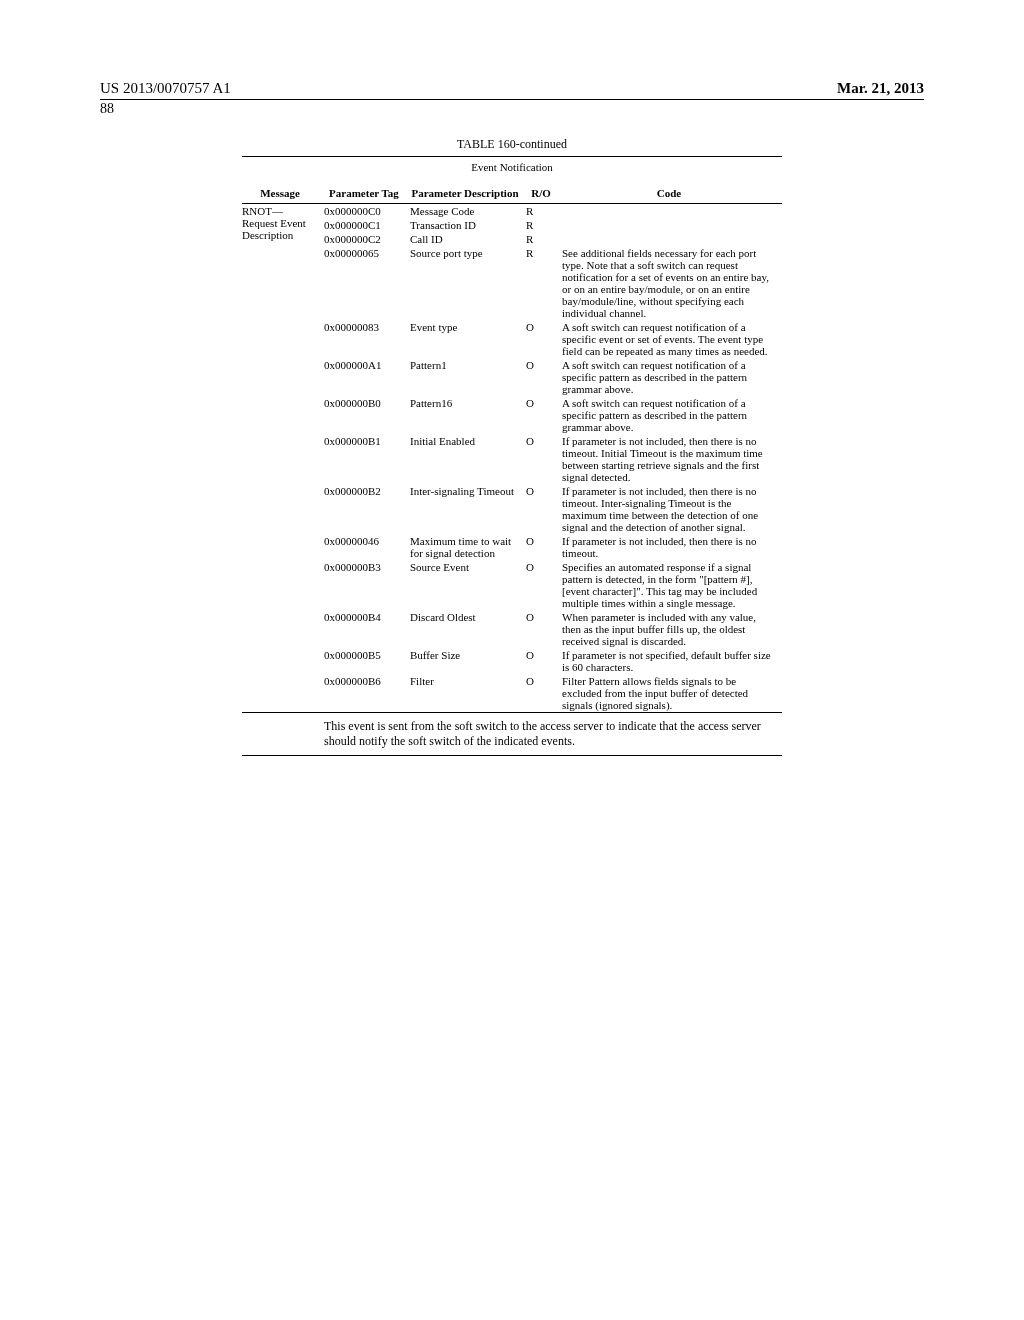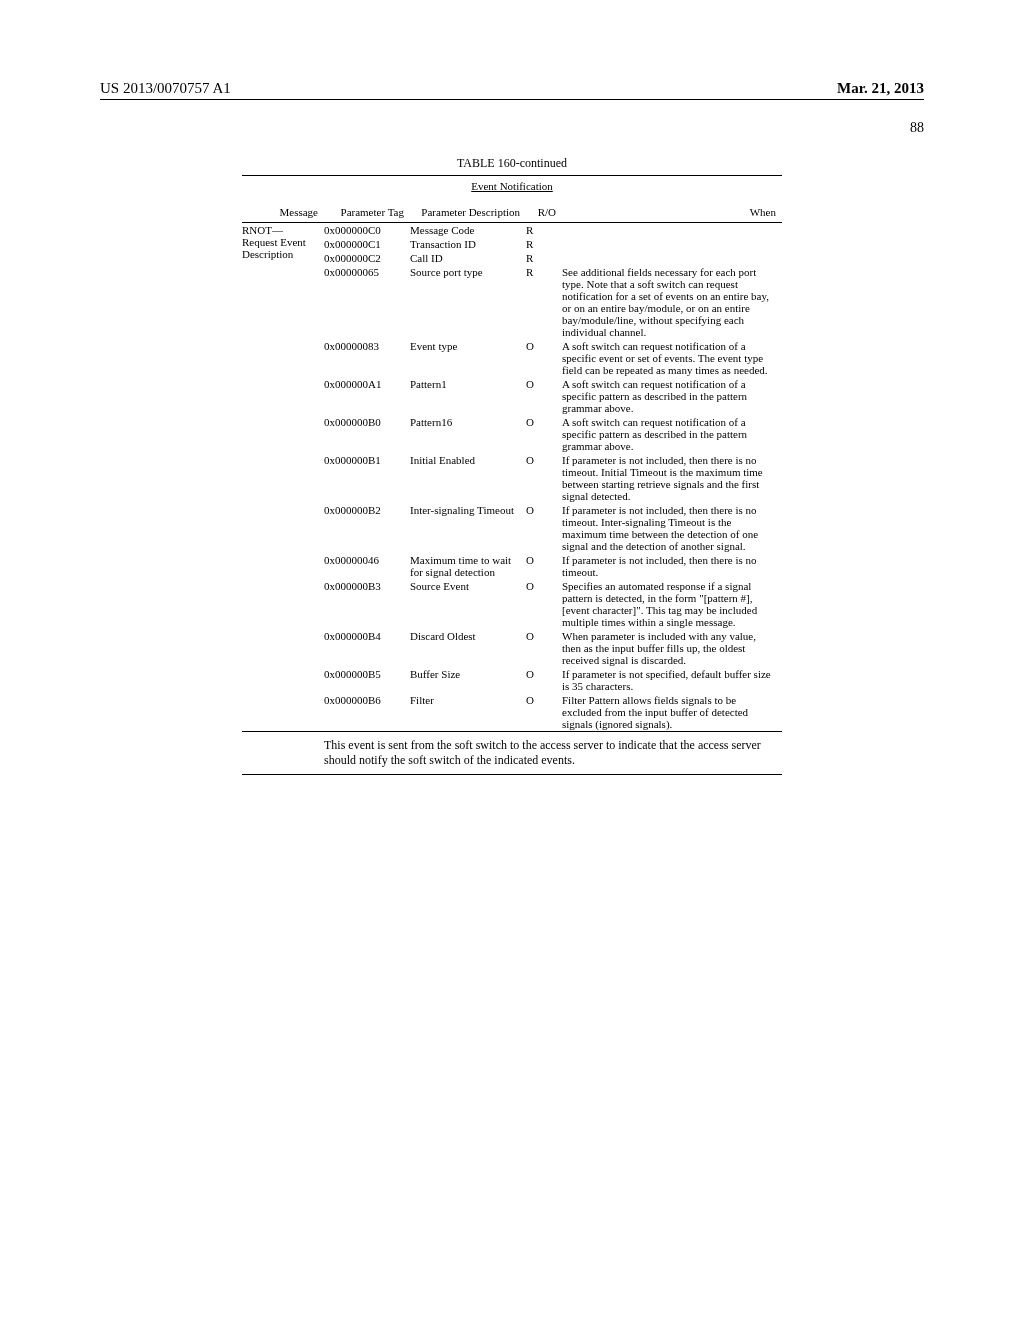--- a/index.html
+++ b/index.html
@@ -16,27 +16,27 @@
     height: 1320px;
     padding: 80px 100px 60px 100px;
     box-sizing: border-box;
     position: relative;
   }
   .header {
     display: flex;
     justify-content: space-between;
     border-bottom: 1.5px solid #000;
     padding-bottom: 2px;
-    margin-bottom: 20px;
+    margin-bottom: 1px;
     font-size: 15px;
   }
   .pubnum { font-weight: normal; }
   .pubdate { font-weight: bold; }
   .page-number-top {
-    text-align: right;
+    text-align: left;
     font-size: 14px;
     margin-bottom: 20px;
   }
   .table-wrap {
     width: 540px;
     margin: 8px auto;
   }
   .table-title {
     text-align: center;
     font-size: 12px;
@@ -45,27 +45,26 @@
   table {
     border-collapse: collapse;
     width: 100%;
     font-size: 11px;
   }
   .rule-thick td, .rule-thick th { border-top: 1.5px solid #000; }
   .rule-thin td, .rule-thin th { border-top: 0.5px solid #000; }
   .rule-bottom-thick td { border-bottom: 1.5px solid #000; }
   .section-title td {
     text-align: center;
-    text-decoration: underline;
     font-size: 11px;
     padding: 4px 0 10px 0;
   }
   th {
-    text-align: right;
-    font-weight: normal;
+    text-align: center;
+    font-weight: bold;
     vertical-align: bottom;
     padding: 4px 6px 4px 0;
   }
   td {
     vertical-align: top;
     padding: 1px 6px 1px 0;
   }
   .col-msg { width: 76px; }
   .col-tag { width: 80px; }
   .col-desc { width: 110px; }
@@ -95,21 +94,21 @@
             <td colspan="5" style="height:0;padding:0"></td>
           </tr>
       <tr class="section-title">
             <td colspan="5">Event Notification</td>
           </tr>
       <tr>
         <th class="col-msg">Message</th>
         <th class="col-tag">Parameter Tag</th>
         <th class="col-desc">Parameter Description</th>
         <th class="col-ro">R/O</th>
-        <th class="col-notes">When</th>
+        <th class="col-notes">Code</th>
       </tr>
       <tr class="rule-thin">
             <td colspan="5" style="height:0;padding:0"></td>
           </tr>
 
       <tr>
         <td rowspan="14">RNOT—Request Event Description</td>
         <td>0x000000C0</td>
         <td>Message Code</td>
         <td>R</td>
@@ -178,21 +177,21 @@
       <tr>
         <td>0x000000B4</td>
         <td>Discard Oldest</td>
         <td>O</td>
         <td>When parameter is included with any value, then as the input buffer fills up, the oldest received signal is discarded.</td>
       </tr>
       <tr>
         <td>0x000000B5</td>
         <td>Buffer Size</td>
         <td>O</td>
-        <td>If parameter is not specified, default buffer size is 35 characters.</td>
+        <td>If parameter is not specified, default buffer size is 60 characters.</td>
       </tr>
       <tr>
         <td>0x000000B6</td>
         <td>Filter</td>
         <td>O</td>
         <td>Filter Pattern allows fields signals to be excluded from the input buffer of detected signals (ignored signals).</td>
       </tr>
 
       <tr class="rule-thin">
             <td colspan="5" style="height:0;padding:0"></td>

